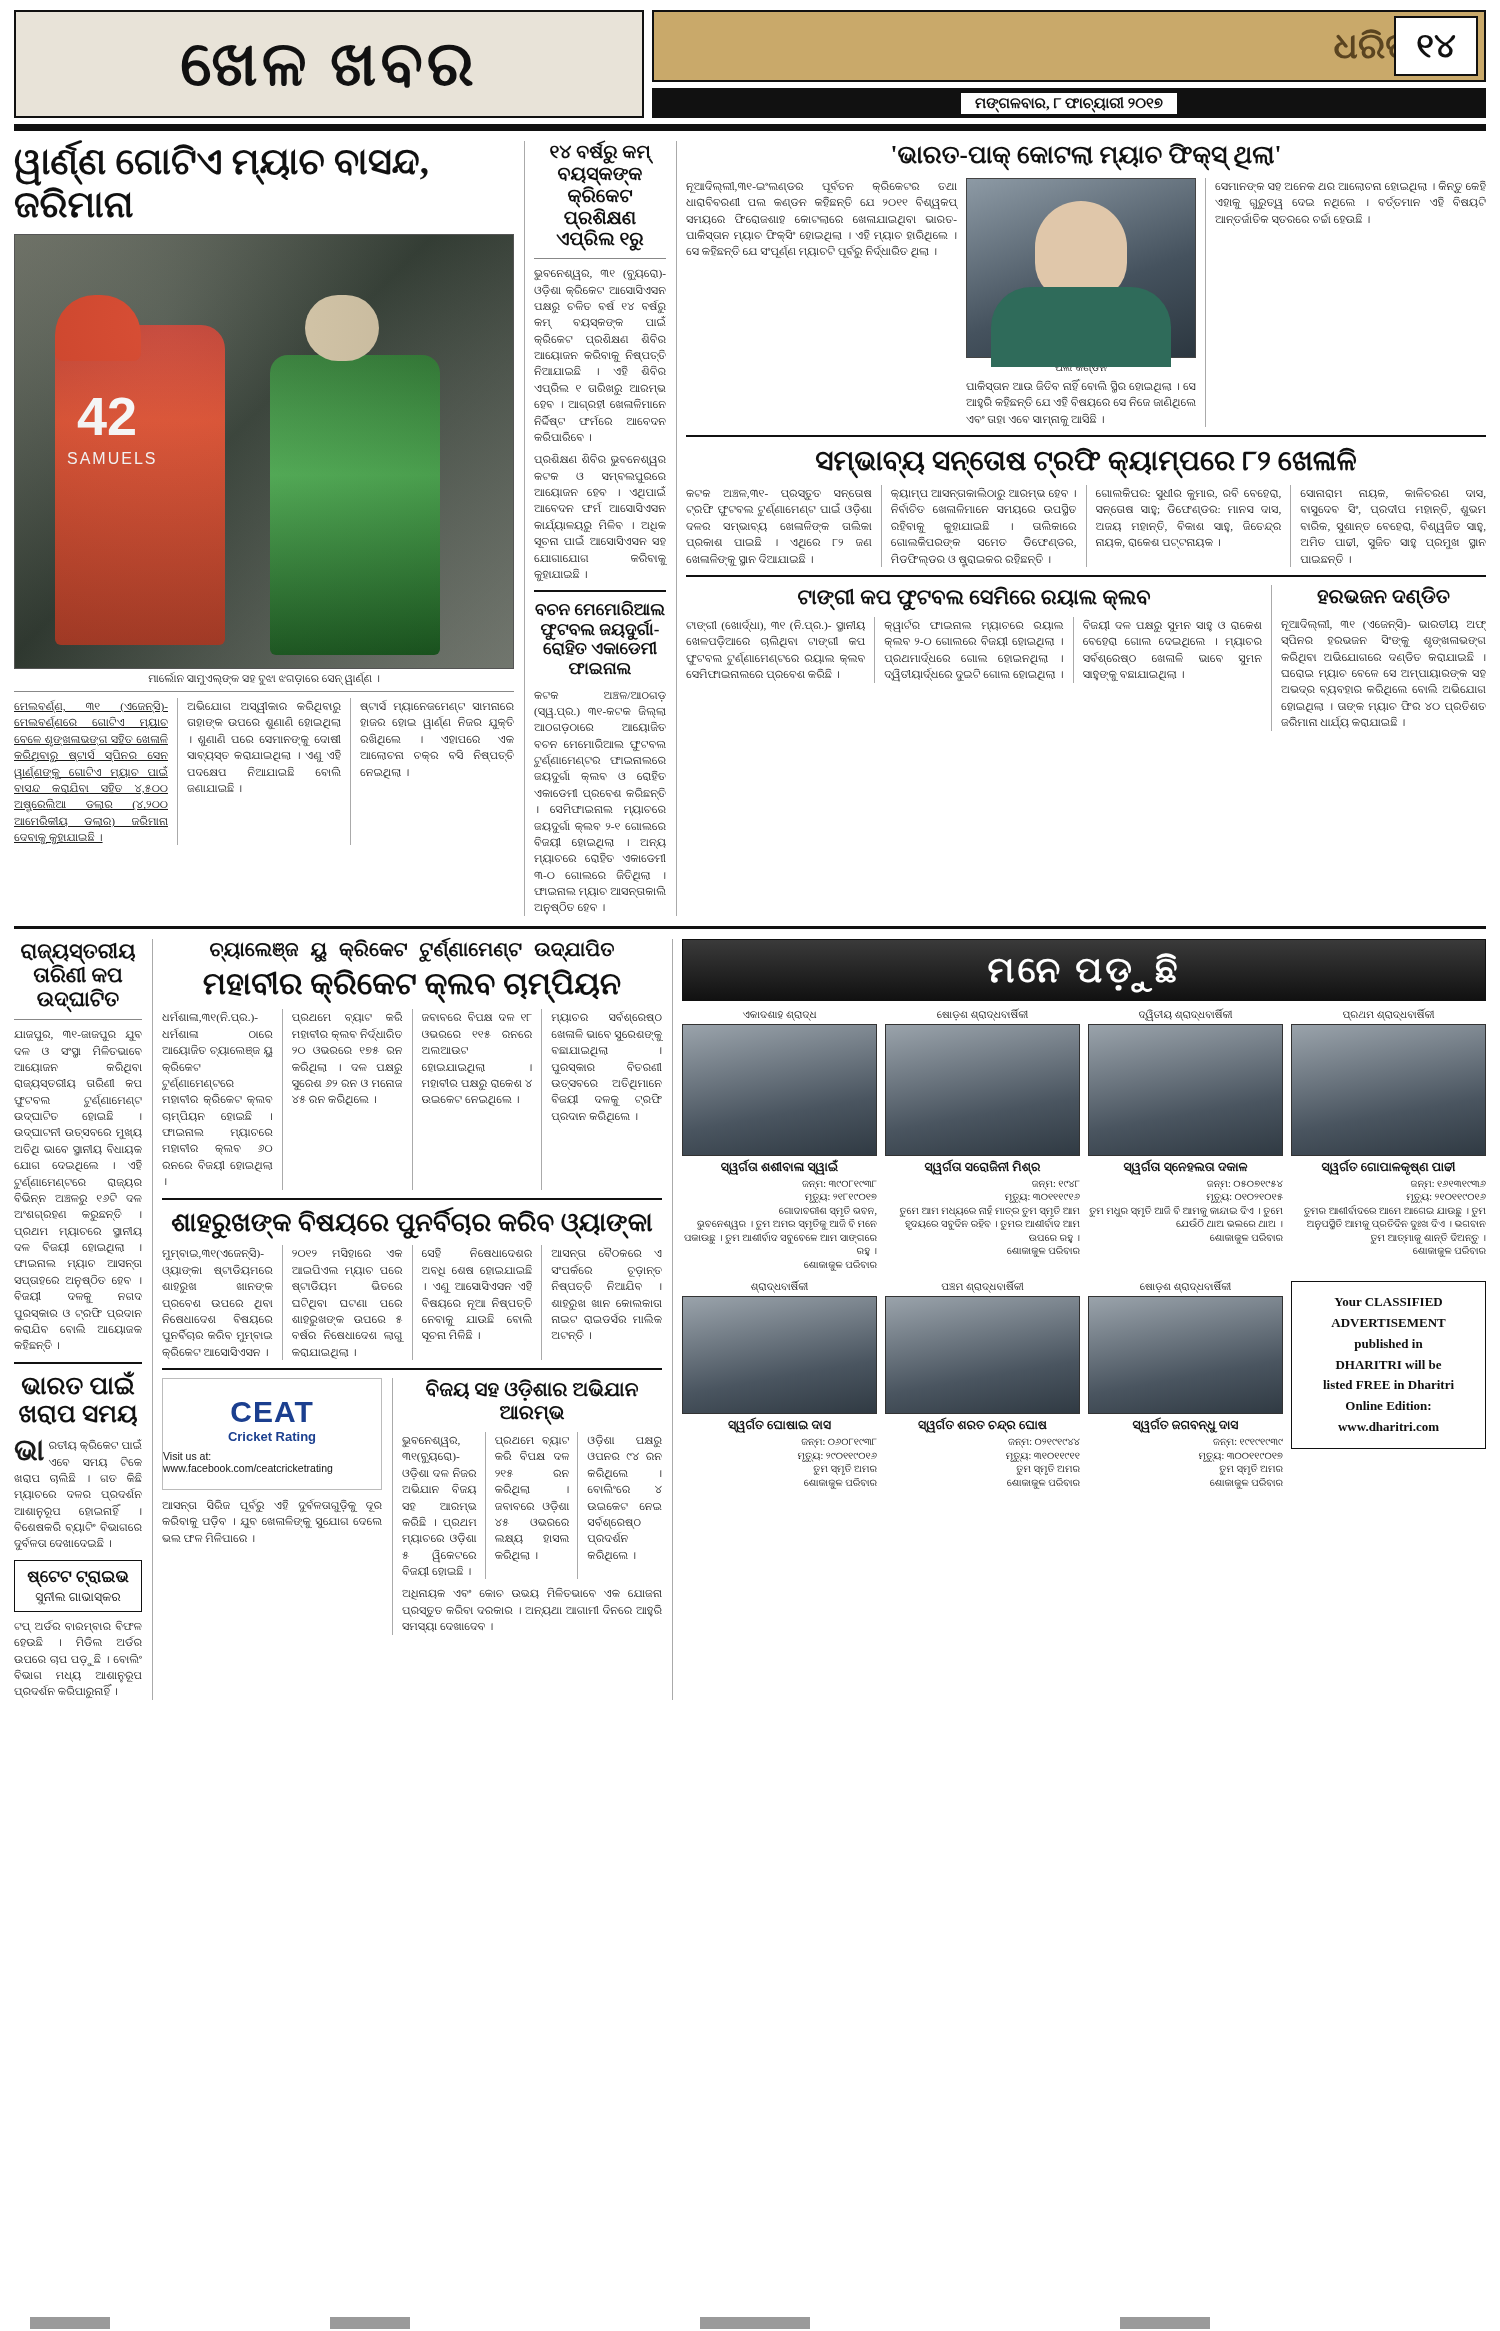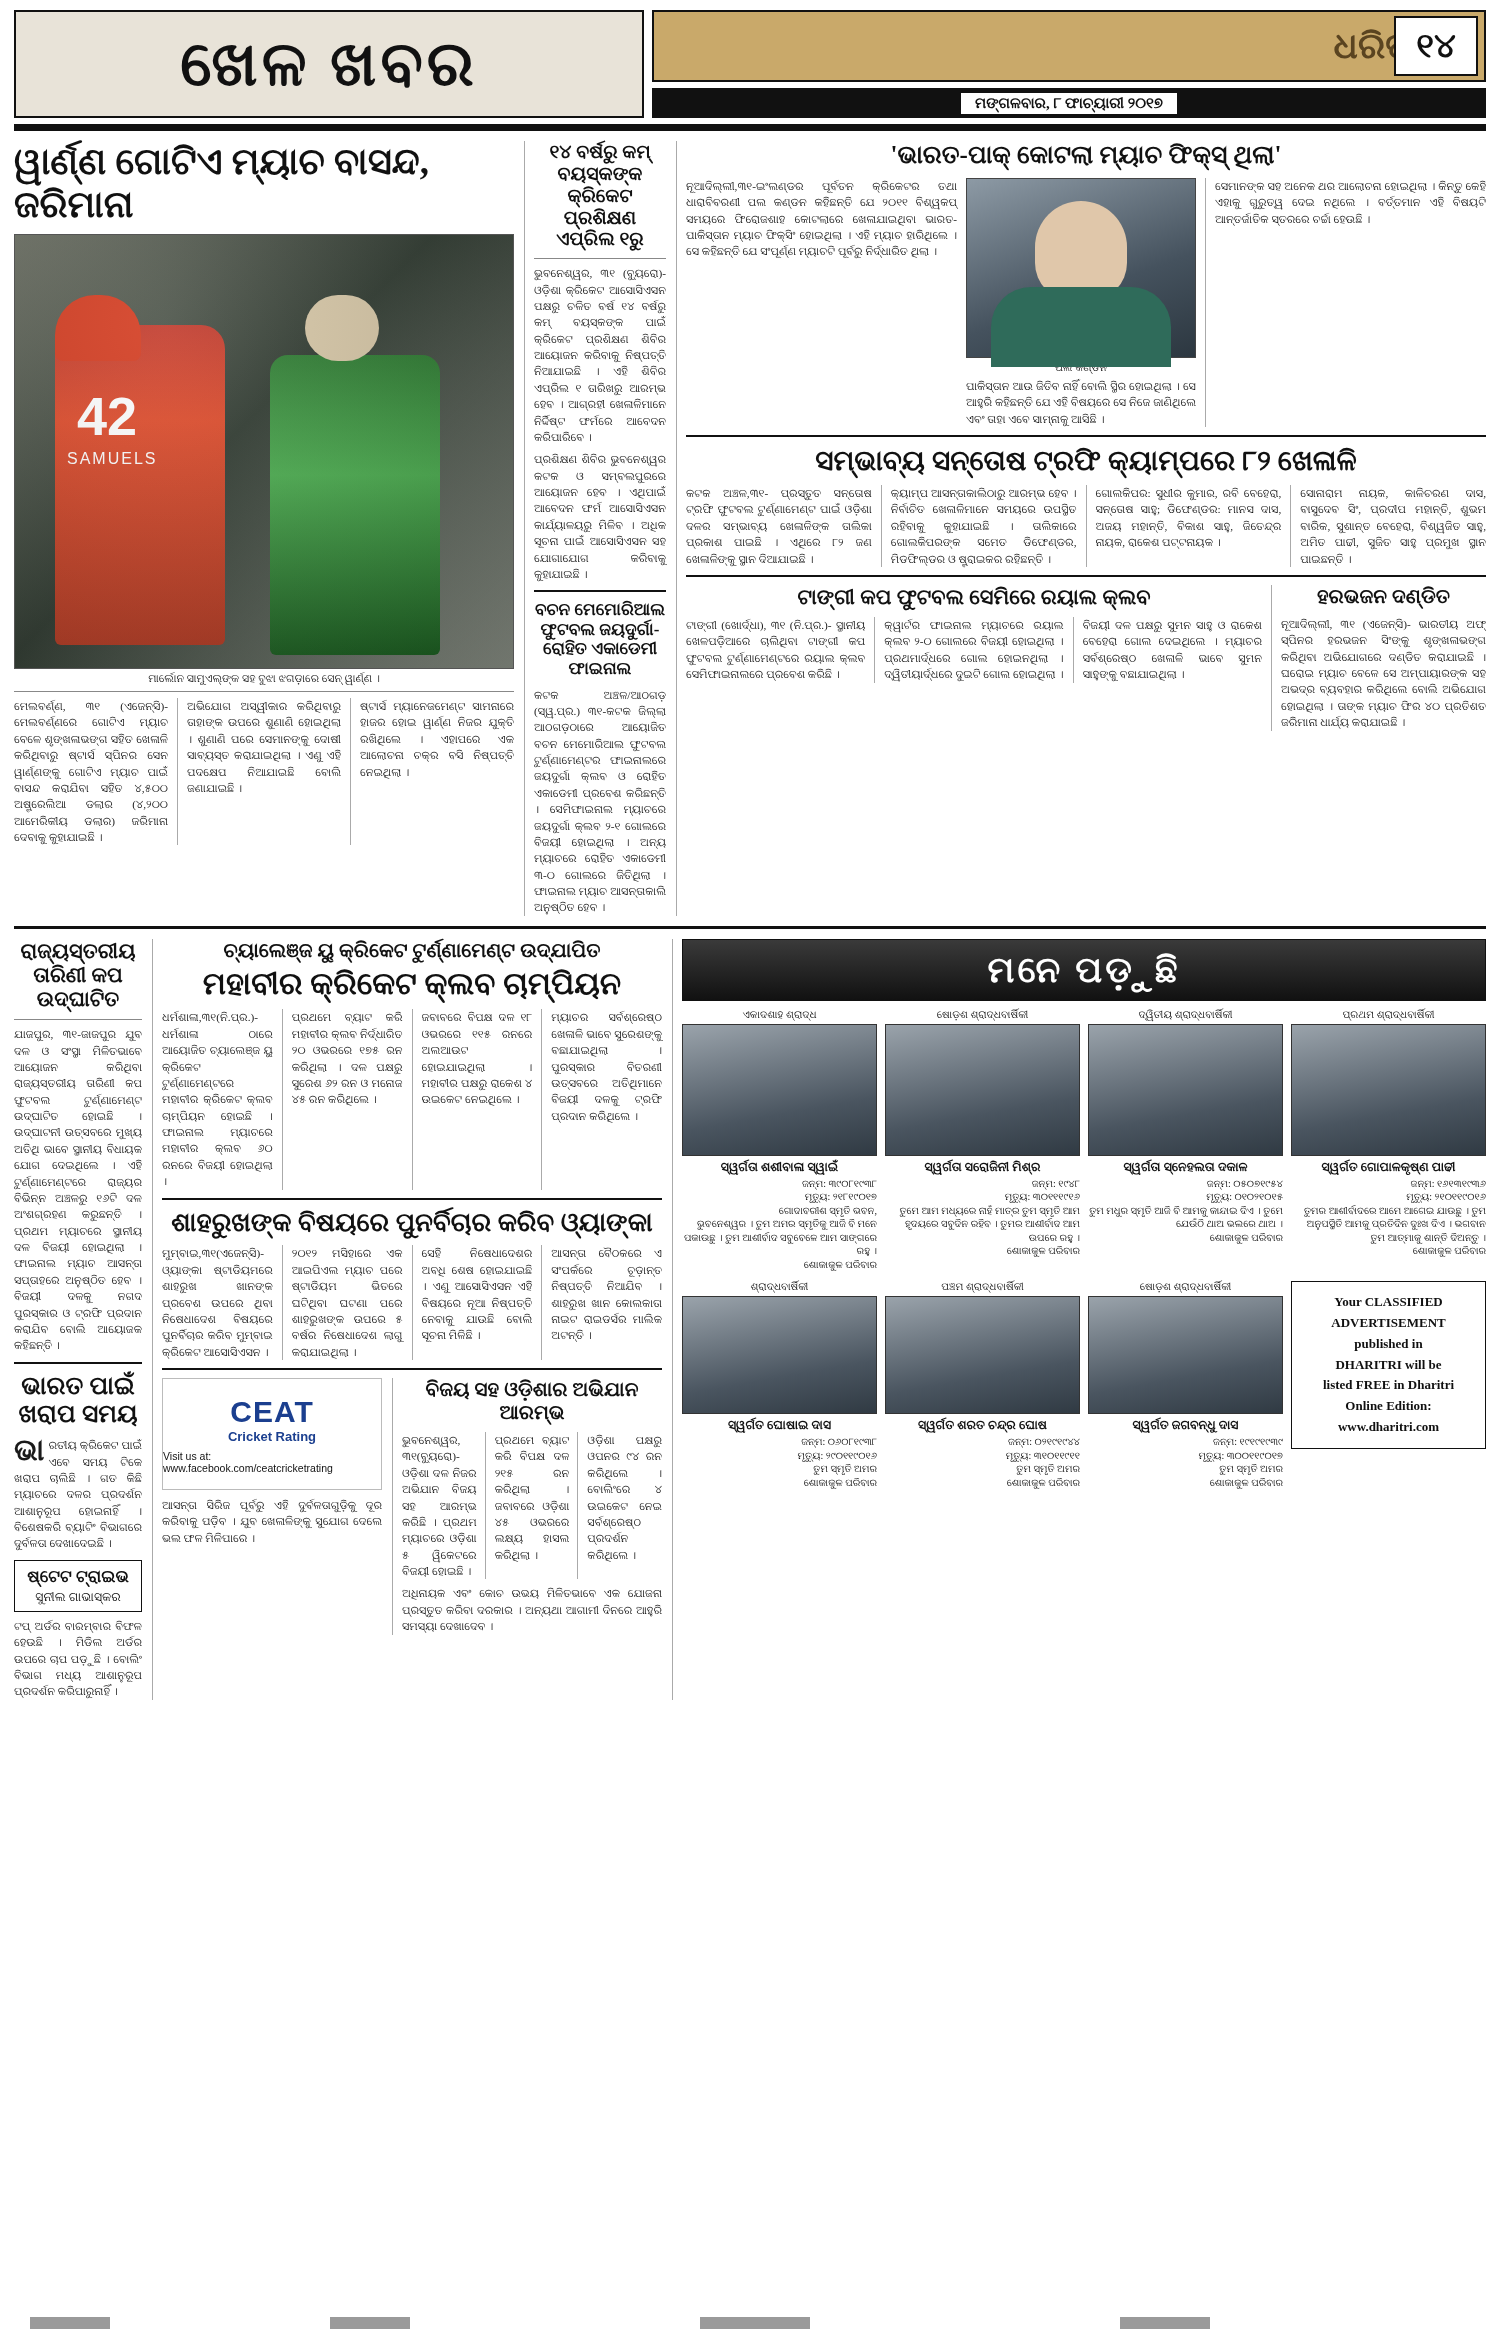--- a/index.html
+++ b/index.html
@@ -159,21 +159,21 @@
         <div style="position:absolute;left:52px;top:215px;color:#fff;font-size:16px;letter-spacing:2px;font-family:'Liberation Sans',sans-serif;">SAMUELS</div>
         <div style="position:absolute;left:40px;top:60px;width:86px;height:66px;background:#d43b1f;border-radius:40px 40px 8px 8px;"></div>
         <div style="position:absolute;left:255px;top:120px;width:170px;height:300px;background:linear-gradient(180deg,#2e7d32,#4caf50 40%,#1b5e20);border-radius:18px 18px 6px 6px;"></div>
         <div style="position:absolute;left:290px;top:60px;width:74px;height:66px;background:#d9c9a8;border-radius:36px;"></div>
         <div style="position:absolute;left:0;top:0;width:100%;height:100%;background:radial-gradient(circle at 30% 20%, rgba(255,255,255,.10), rgba(0,0,0,.18));"></div>
       </div>
       <div class="caption">ମାର୍ଲୋନ ସାମୁଏଲ୍‌ଙ୍କ ସହ ବୁଝା ଝଗଡ଼ାରେ ସେନ୍‌ ୱାର୍ଣ୍ଣ ।</div>
 
       <div class="thin-rule"></div>
       <div style="display:flex; gap:9px;">
-        <div style="flex:1;" class="body-txt body-sm">ମେଲବର୍ଣ୍ଣ, ୩୧ (ଏଜେନ୍ସି)- ମେଲବର୍ଣ୍ଣରେ ଗୋଟିଏ ମ୍ୟାଚ ବେଳେ ଶୃଙ୍ଖଳାଭଙ୍ଗ ସହିତ ଖେଳାଳି କରିଥିବାରୁ ଷ୍ଟାର୍ସ ସ୍ପିନର ସେନ ୱାର୍ଣ୍ଣଙ୍କୁ ଗୋଟିଏ ମ୍ୟାଚ ପାଇଁ ବାସନ୍ଦ କରାଯିବା ସହିତ ୪,୫୦୦ ଅଷ୍ଟ୍ରେଲିଆ ଡଲାର (୪,୨୦୦ ଆମେରିକୀୟ ଡଲାର) ଜରିମାନା ଦେବାକୁ କୁହାଯାଇଛି ।</div>
+        <div style="flex:1;text-decoration:underline;" class="body-txt body-sm">ମେଲବର୍ଣ୍ଣ, ୩୧ (ଏଜେନ୍ସି)- ମେଲବର୍ଣ୍ଣରେ ଗୋଟିଏ ମ୍ୟାଚ ବେଳେ ଶୃଙ୍ଖଳାଭଙ୍ଗ ସହିତ ଖେଳାଳି କରିଥିବାରୁ ଷ୍ଟାର୍ସ ସ୍ପିନର ସେନ ୱାର୍ଣ୍ଣଙ୍କୁ ଗୋଟିଏ ମ୍ୟାଚ ପାଇଁ ବାସନ୍ଦ କରାଯିବା ସହିତ ୪,୫୦୦ ଅଷ୍ଟ୍ରେଲିଆ ଡଲାର (୪,୨୦୦ ଆମେରିକୀୟ ଡଲାର) ଜରିମାନା ଦେବାକୁ କୁହାଯାଇଛି ।</div>
         <div style="flex:1;" class="body-txt body-sm col-rule">ଅଭିଯୋଗ ଅସ୍ୱୀକାର କରିଥିବାରୁ ତାହାଙ୍କ ଉପରେ ଶୁଣାଣି ହୋଇଥିଲା । ଶୁଣାଣି ପରେ ସେମାନଙ୍କୁ ଦୋଷୀ ସାବ୍ୟସ୍ତ କରାଯାଇଥିଲା । ଏଣୁ ଏହି ପଦକ୍ଷେପ ନିଆଯାଇଛି ବୋଲି ଜଣାଯାଇଛି ।</div>
         <div style="flex:1;" class="body-txt body-sm col-rule">ଷ୍ଟାର୍ସ ମ୍ୟାନେଜମେଣ୍ଟ ସାମନାରେ ହାଜର ହୋଇ ୱାର୍ଣ୍ଣ ନିଜର ଯୁକ୍ତି ରଖିଥିଲେ । ଏହାପରେ ଏକ ଆଲୋଚନା ଚକ୍ର ବସି ନିଷ୍ପତ୍ତି ନେଇଥିଲା ।</div>
       </div>
     </div>
 
     <div style="flex:0 0 142px;" class="col-rule">
       <h3 class="head head-c" style="font-size:19px;">୧୪ ବର୍ଷରୁ କମ୍‌ ବୟସ୍କଙ୍କ କ୍ରିକେଟ ପ୍ରଶିକ୍ଷଣ ଏପ୍ରିଲ ୧ରୁ</h3>
       <div class="thin-rule"></div>
       <div class="body-txt body-sm">ଭୁବନେଶ୍ୱର, ୩୧ (ବ୍ୟୁରୋ)- ଓଡ଼ିଶା କ୍ରିକେଟ ଆସୋସିଏସନ ପକ୍ଷରୁ ଚଳିତ ବର୍ଷ ୧୪ ବର୍ଷରୁ କମ୍‌ ବୟସ୍କଙ୍କ ପାଇଁ କ୍ରିକେଟ ପ୍ରଶିକ୍ଷଣ ଶିବିର ଆୟୋଜନ କରିବାକୁ ନିଷ୍ପତ୍ତି ନିଆଯାଇଛି । ଏହି ଶିବିର ଏପ୍ରିଲ ୧ ତାରିଖରୁ ଆରମ୍ଭ ହେବ । ଆଗ୍ରହୀ ଖେଳାଳିମାନେ ନିର୍ଦ୍ଦିଷ୍ଟ ଫର୍ମରେ ଆବେଦନ କରିପାରିବେ ।</div>
       <div class="body-txt body-sm" style="margin-top:6px;">ପ୍ରଶିକ୍ଷଣ ଶିବିର ଭୁବନେଶ୍ୱର କଟକ ଓ ସମ୍ବଲପୁରରେ ଆୟୋଜନ ହେବ । ଏଥିପାଇଁ ଆବେଦନ ଫର୍ମ ଆସୋସିଏସନ କାର୍ଯ୍ୟାଳୟରୁ ମିଳିବ । ଅଧିକ ସୂଚନା ପାଇଁ ଆସୋସିଏସନ ସହ ଯୋଗାଯୋଗ କରିବାକୁ କୁହାଯାଇଛି ।</div>
@@ -248,21 +248,21 @@
         <span>ରତୀୟ କ୍ରିକେଟ ପାଇଁ ଏବେ ସମୟ ଟିକେ ଖରାପ ଚାଲିଛି । ଗତ କିଛି ମ୍ୟାଚରେ ଦଳର ପ୍ରଦର୍ଶନ ଆଶାନୁରୂପ ହୋଇନାହିଁ । ବିଶେଷକରି ବ୍ୟାଟିଂ ବିଭାଗରେ ଦୁର୍ବଳତା ଦେଖାଦେଇଛି ।</span>
       </div>
       <div class="byline-box" style="margin-top:8px;">
         <div class="byline-title">ଷ୍ଟେଟ ଟ୍ରାଇଭ</div>
         <div class="byline-name">ସୁନୀଲ ଗାଭାସ୍କର</div>
       </div>
       <div class="body-txt body-sm" style="margin-top:6px;">ଟପ୍‌ ଅର୍ଡର ବାରମ୍ବାର ବିଫଳ ହେଉଛି । ମିଡିଲ ଅର୍ଡର ଉପରେ ଚାପ ପଡ଼ୁଛି । ବୋଲିଂ ବିଭାଗ ମଧ୍ୟ ଆଶାନୁରୂପ ପ୍ରଦର୍ଶନ କରିପାରୁନାହିଁ ।</div>
     </div>
 
     <div style="flex:0 0 510px;" class="col-rule">
-      <div style="text-align:center;font-family:Liberation Serif, serif;font-size:20px;font-weight:bold;">ଚ୍ୟାଲେଞ୍ଜ ୟୁ କ୍ରିକେଟ ଟୁର୍ଣ୍ଣାମେଣ୍ଟ ଉଦ୍‌ଯାପିତ</div>
+      <div style="text-align:center;font-family:Liberation Mono, monospace;font-size:20px;font-weight:bold;">ଚ୍ୟାଲେଞ୍ଜ ୟୁ କ୍ରିକେଟ ଟୁର୍ଣ୍ଣାମେଣ୍ଟ ଉଦ୍‌ଯାପିତ</div>
       <h1 class="head head-c" style="font-size:31px;margin-top:4px;">ମହାବୀର କ୍ରିକେଟ କ୍ଲବ ଚାମ୍ପିୟନ</h1>
       <div class="cols" style="gap:9px;">
         <div style="flex:1;" class="body-txt body-sm">ଧର୍ମଶାଳା,୩୧(ନି.ପ୍ର.)- ଧର୍ମଶାଳା ଠାରେ ଆୟୋଜିତ ଚ୍ୟାଲେଞ୍ଜ ୟୁ କ୍ରିକେଟ ଟୁର୍ଣ୍ଣାମେଣ୍ଟରେ ମହାବୀର କ୍ରିକେଟ କ୍ଲବ ଚାମ୍ପିୟନ ହୋଇଛି । ଫାଇନାଲ ମ୍ୟାଚରେ ମହାବୀର କ୍ଲବ ୬୦ ରନରେ ବିଜୟୀ ହୋଇଥିଲା ।</div>
         <div style="flex:1;" class="body-txt body-sm col-rule">ପ୍ରଥମେ ବ୍ୟାଟ କରି ମହାବୀର କ୍ଲବ ନିର୍ଦ୍ଧାରିତ ୨୦ ଓଭରରେ ୧୭୫ ରନ କରିଥିଲା । ଦଳ ପକ୍ଷରୁ ସୁରେଶ ୬୨ ରନ ଓ ମନୋଜ ୪୫ ରନ କରିଥିଲେ ।</div>
         <div style="flex:1;" class="body-txt body-sm col-rule">ଜବାବରେ ବିପକ୍ଷ ଦଳ ୧୮ ଓଭରରେ ୧୧୫ ରନରେ ଅଲଆଉଟ ହୋଇଯାଇଥିଲା । ମହାବୀର ପକ୍ଷରୁ ରାକେଶ ୪ ଉଇକେଟ ନେଇଥିଲେ ।</div>
         <div style="flex:1;" class="body-txt body-sm col-rule">ମ୍ୟାଚର ସର୍ବଶ୍ରେଷ୍ଠ ଖେଳାଳି ଭାବେ ସୁରେଶଙ୍କୁ ବଛାଯାଇଥିଲା । ପୁରସ୍କାର ବିତରଣୀ ଉତ୍ସବରେ ଅତିଥିମାନେ ବିଜୟୀ ଦଳକୁ ଟ୍ରଫି ପ୍ରଦାନ କରିଥିଲେ ।</div>
       </div>
 
       <div class="hl-rule"></div>
       <h2 class="head head-c" style="font-size:26px;">ଶାହରୁଖଙ୍କ ବିଷୟରେ ପୁନର୍ବିଚାର କରିବ ଓ୍ୟାଙ୍କା</h2>

